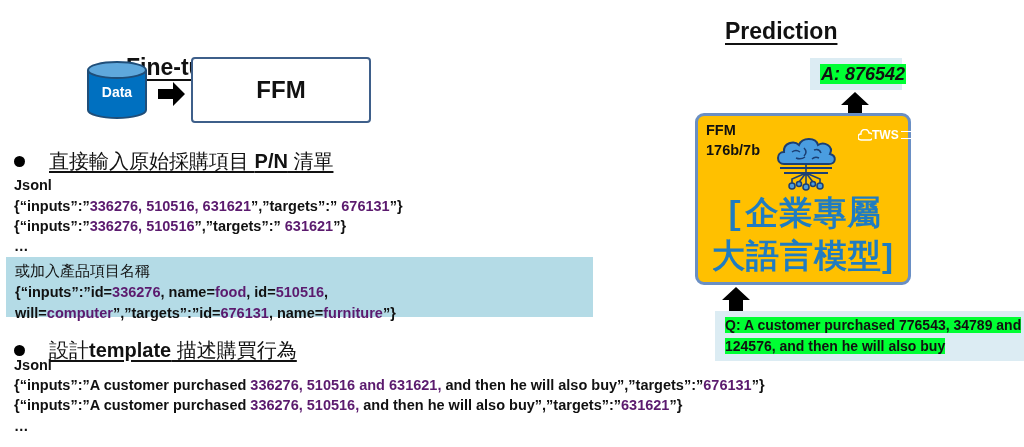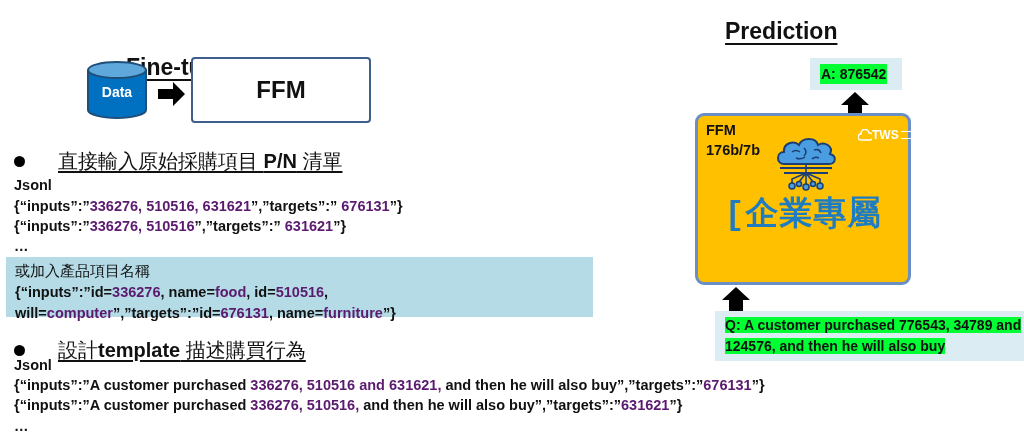--- a/index.html
+++ b/index.html
@@ -1,21 +1,21 @@
 <!DOCTYPE html>
 <html><head>
 <meta charset="utf-8">
 <style>
   html, body { margin: 0; padding: 0; background: #ffffff; }
   body { width: 1024px; height: 447px; position: relative; overflow: hidden;
          font-family: "Liberation Sans", "DejaVu Sans", sans-serif; color: #111; }
   .abs { position: absolute; }
   .title { font-weight: bold; font-size: 23px; text-decoration: underline; text-decoration-thickness: 2px; text-underline-offset: 4px; color: #111; }
   .ffm-box { border: 2px solid #3e5f8a; border-radius: 4px; background: #fff; display:flex; align-items:center; justify-content:center; font-weight:bold; font-size:24px; box-sizing: border-box; }
-  .bullet-head { font-size: 20px; display:flex; align-items:center; gap: 33px; }
+  .bullet-head { font-size: 20px; display:flex; align-items:center; gap: 24px; }
   .bullet-dot { width: 11px; height: 11px; border-radius: 50%; background: #000; display:inline-block; }
   .bullet-text { text-decoration: underline; text-underline-offset: 3px; }
   .bullet-text b { font-weight: bold; }
   .code { font-size: 14.5px; font-weight: bold; white-space: nowrap; color:#111; line-height: 20px; }
   .hl { color: #5b1a6e; }
   .blue-panel { background: #b4dbe6; }
   .pred-panel { background: #dcecf3; }
   .green { background: #00ff33; }
   .model-box { background: #ffc000; border: 3px solid #6a8fc4; border-radius: 9px; box-sizing: border-box; }
   .model-big { color: #1f7cc1; font-weight: bold; font-size: 33px; text-align:center; line-height: 40px; letter-spacing: 1px; }
@@ -75,21 +75,21 @@
   <span>{“inputs”:”A customer purchased </span><span class="hl">336276, 510516 and 631621,</span><span> and then he will also buy”,”targets”:”</span><span class="hl">676131</span><span>”}</span>
 </div>
 <div class="abs code" style="left:14px; top:395px;">
   <span>{“inputs”:”A customer purchased </span><span class="hl">336276, 510516,</span><span> and then he will also buy”,”targets”:”</span><span class="hl">631621</span><span>”}</span>
 </div>
 <div class="abs code" style="left:14px; top:416px;">…</div>
 
 <div class="abs title" style="left:725px; top:18px;">Prediction</div>
 
 <div class="abs pred-panel" style="left:810px; top:58px; width:92px; height:32px;">
-  <span class="abs green code" style="left:10px; top:6px; font-size:14px; padding:0 1px;">A: 876542</span>
+  <span class="abs green code" style="left:10px; top:6px; font-size:18px; padding:0 1px;font-style:italic;">A: 876542</span>
 </div>
 
 <div class="abs" style="left:841px; top:92px;">
   <svg width="28" height="24" viewBox="0 0 28 24">
       <path d="M0,13 L14,0 L28,13 L21,13 L21,24 L7,24 L7,13 Z" fill="#000"></path>
     </svg>
 </div>
 
 <div class="abs model-box" style="left:695px; top:113px; width:216px; height:172px;">
   <div class="abs code" style="left:8px; top:4px; font-size:14.5px;">FFM</div>
@@ -110,20 +110,21 @@
       <line x1="10" y1="41" x2="54" y2="41" stroke="#1b3f73" stroke-width="2"></line>
       <path d="M32,32 L32,52 M32,41 L18,47 L18,52 M32,41 L46,47 L46,52 M32,41 L25,50 M32,41 L39,50" fill="none" stroke="#1b3f73" stroke-width="1.6"></path>
       <circle cx="18" cy="54" r="3" fill="#4a9de0" stroke="#1b3f73" stroke-width="1.5"></circle>
       <circle cx="32" cy="55" r="3" fill="#4a9de0" stroke="#1b3f73" stroke-width="1.5"></circle>
       <circle cx="46" cy="54" r="3" fill="#4a9de0" stroke="#1b3f73" stroke-width="1.5"></circle>
       <circle cx="25" cy="52" r="2.5" fill="#4a9de0" stroke="#1b3f73" stroke-width="1.5"></circle>
       <circle cx="39" cy="52" r="2.5" fill="#4a9de0" stroke="#1b3f73" stroke-width="1.5"></circle>
     </svg>
   </div>
   <div class="abs model-big" style="left:0; top:80px; width:210px;font-family:Liberation Mono, monospace;">[企業專屬</div>
+  <div class="abs model-big" style="left:0; top:120px; width:210px;">大語言模型]</div>
 </div>
 
 <div class="abs" style="left:722px; top:287px;">
   <svg width="28" height="24" viewBox="0 0 28 24">
       <path d="M0,13 L14,0 L28,13 L21,13 L21,24 L7,24 L7,13 Z" fill="#000"></path>
     </svg>
 </div>
 
 <div class="abs pred-panel" style="left:687px; top:311px; width:337px; height:50px;margin-left:28px;">
   <div class="abs code" style="left:10px; top:4px; font-size:14px;"><span class="green">Q: A customer purchased 776543,  34789 and</span></div>

